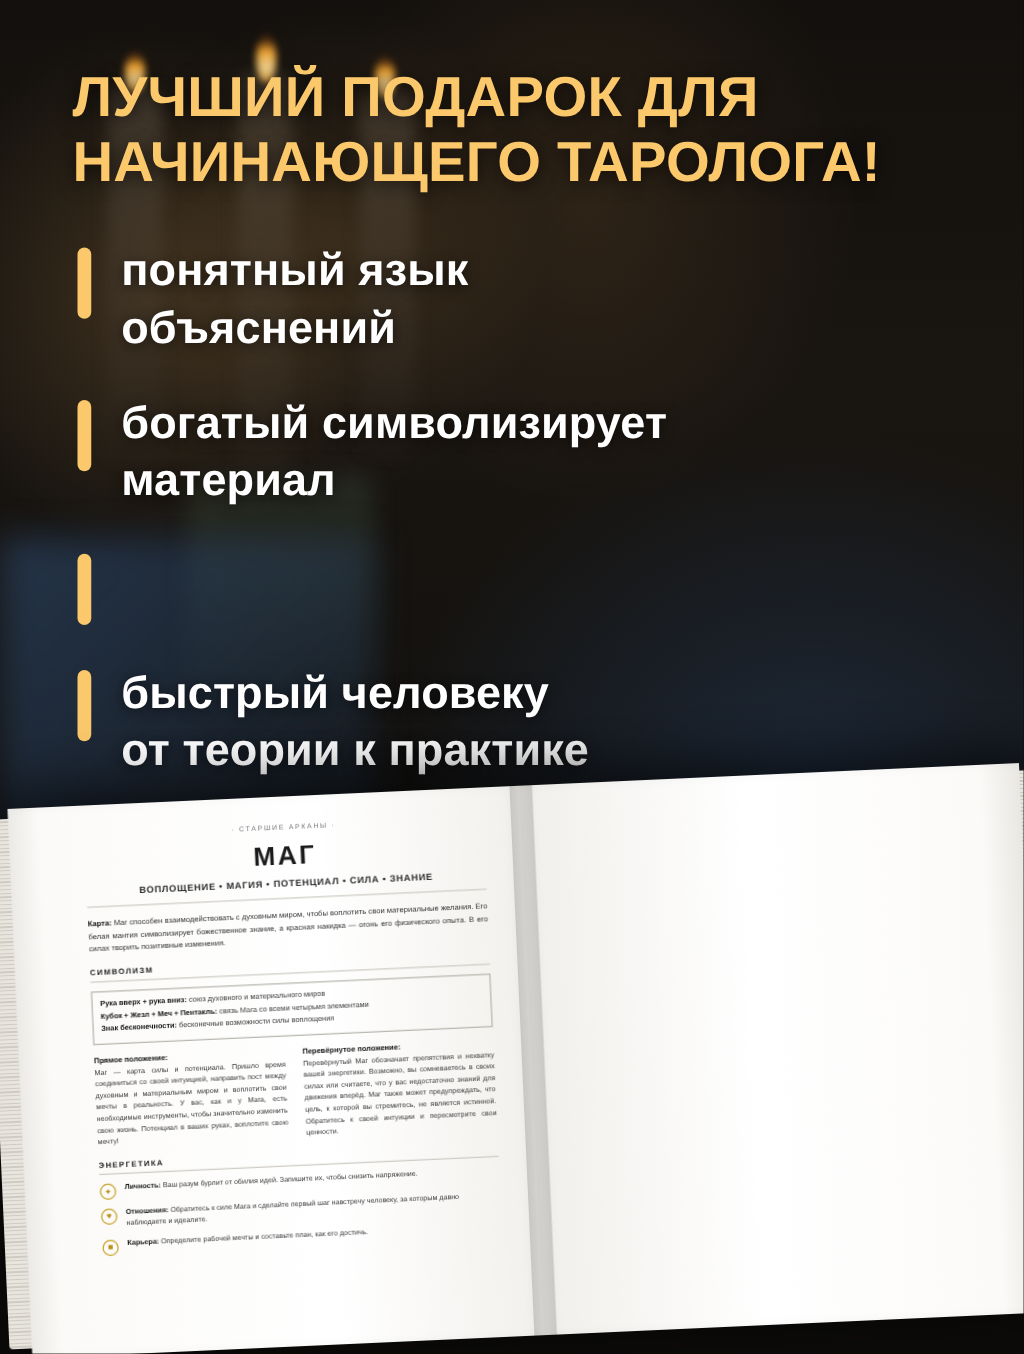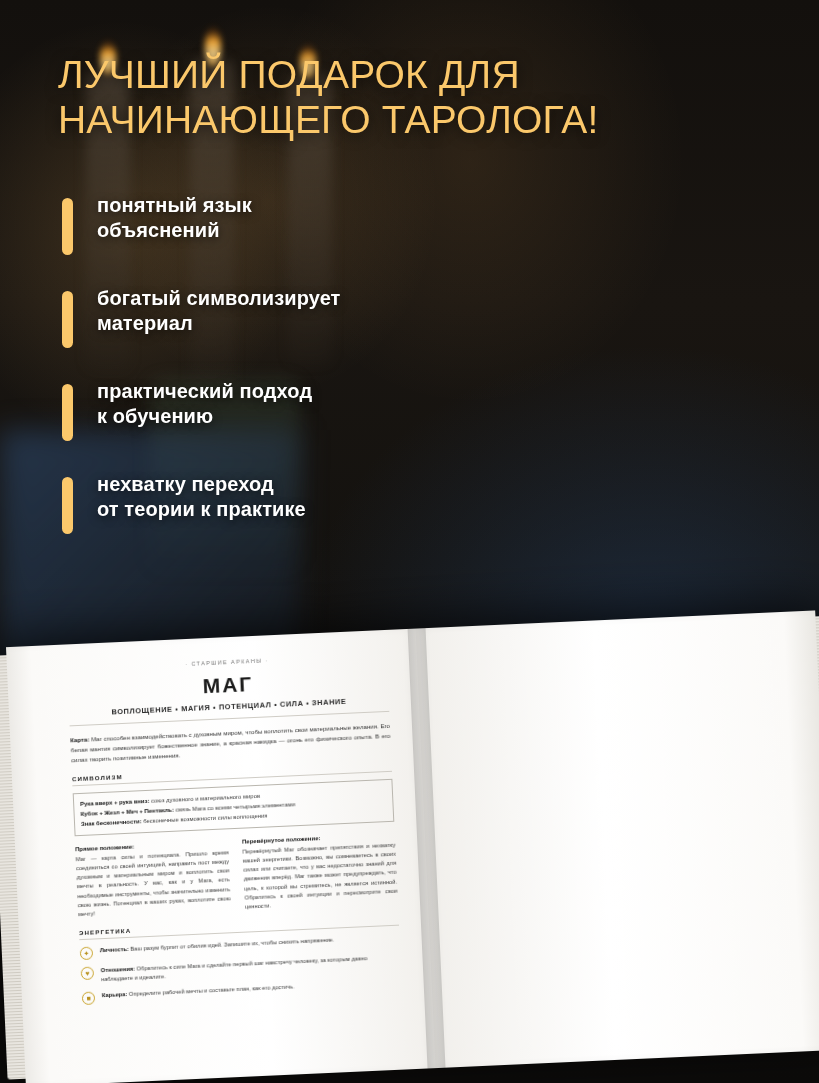--- a/index.html
+++ b/index.html
@@ -63,23 +63,23 @@
     filter: blur(14px);
   }
 
   
   .headline {
     position: absolute;
     left: 58px;
     top: 52px;
     width: 720px;
     color: #FBC86B;
-    font-size: 39px;
+    font-size: 45px;
     line-height: 1.16;
-    font-weight: 400;
+    font-weight: 700;
     letter-spacing: .2px;
     text-transform: uppercase;
     text-shadow: 0 2px 14px rgba(0,0,0,.65);
   }
 
   
   .bullets {
     position: absolute;
     left: 62px;
     top: 193px;
@@ -94,21 +94,21 @@
     flex: 0 0 auto;
     width: 11px;
     height: 57px;
     border-radius: 6px;
     background: #FBC86B;
     margin-top: 5px;
     margin-right: 24px;
   }
   .bullet-text {
     color: #ffffff;
-    font-size: 20px;
+    font-size: 36px;
     font-weight: 700;
     line-height: 1.27;
     letter-spacing: .1px;
     text-shadow: 0 2px 10px rgba(0,0,0,.6);
     white-space: pre-line;
   }
 
   
   .book {
     position: absolute;
@@ -268,26 +268,24 @@
       <div class="bullet-text">понятный язык
 объяснений</div>
     </div>
     <div class="bullet">
       <div class="bullet-marker"></div>
       <div class="bullet-text">богатый символизирует
 материал</div>
     </div>
     <div class="bullet">
       <div class="bullet-marker"></div>
-      <div class="bullet-text">практический подход
-к обучению</div>
     </div>
     <div class="bullet">
       <div class="bullet-marker"></div>
-      <div class="bullet-text">нехватку переход
+      <div class="bullet-text">быстрый человеку
 от теории к практике</div>
     </div>
   </div>
 
   <div class="book">
     <div class="page-edges"></div>
     <div class="page-edges-r"></div>
 
     <div class="page page-left">
       <div class="lp">

